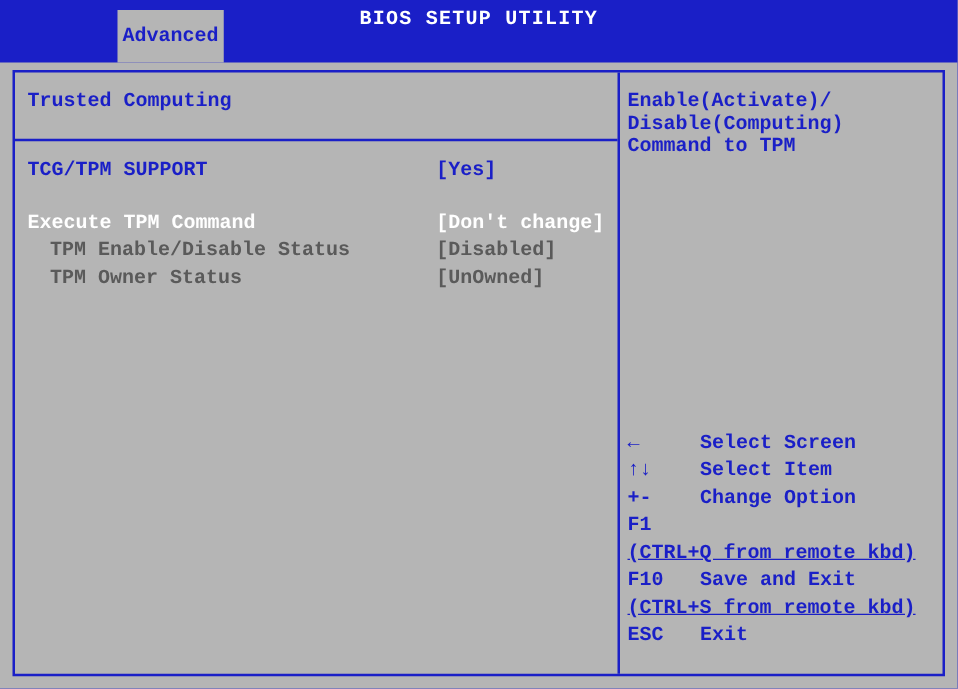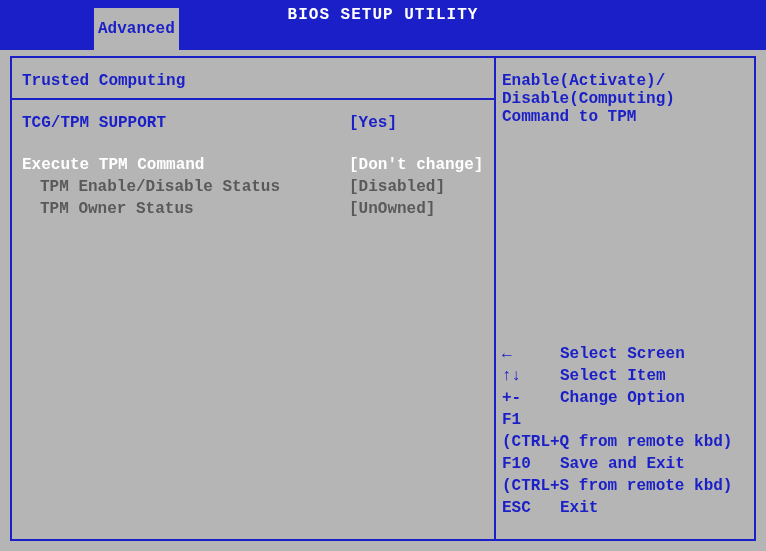--- a/index.html
+++ b/index.html
@@ -45,21 +45,21 @@
   }
   .main-panel {
     flex: 1;
     border-right: 2px solid #1a1fc7;
     padding: 14px 10px;
     color: #1a1fc7;
     position: relative;
   }
   .section-title {
     color: #1a1fc7;
-    margin-bottom: 8px;
+    margin-bottom: 21px;
   }
   .hr {
     border-top: 2px solid #1a1fc7;
     margin: 4px -10px 12px -10px;
   }
   .row {
     display: flex;
     line-height: 22px;
     gap: 27px;
   }
@@ -81,21 +81,21 @@
   .help-bottom {
     margin-top: auto;
     padding-bottom: 6px;
   }
   .keyrow {
     display: flex;
     line-height: 22px;
     white-space: nowrap;
   }
   .keyrow .key { width: 58px; }
-  .noteline { line-height: 22px; white-space: nowrap; }
+  .noteline { line-height: 22px; white-space: nowrap; text-decoration: underline; }
 </style>
 </head>
 <body>
 
 <div class="titlebar">
   <div class="title">BIOS SETUP UTILITY</div>
   <div class="tab">Advanced</div>
 </div>
 
 <div class="content-area">

